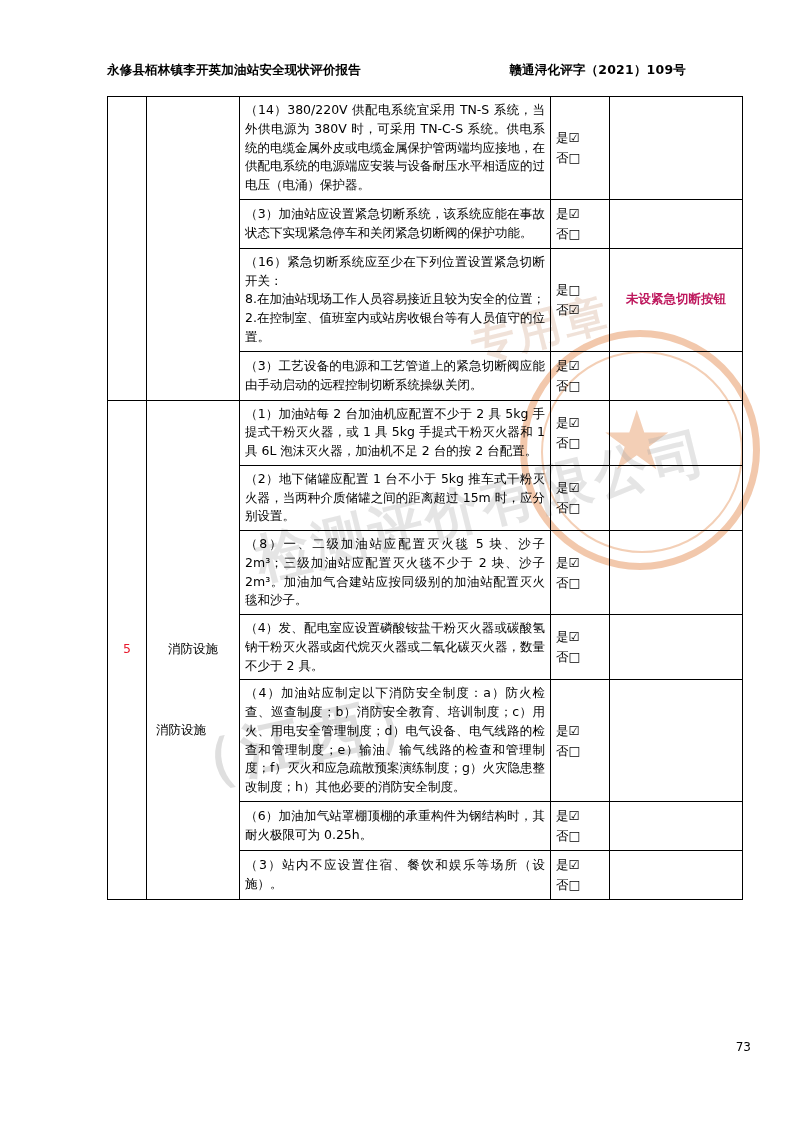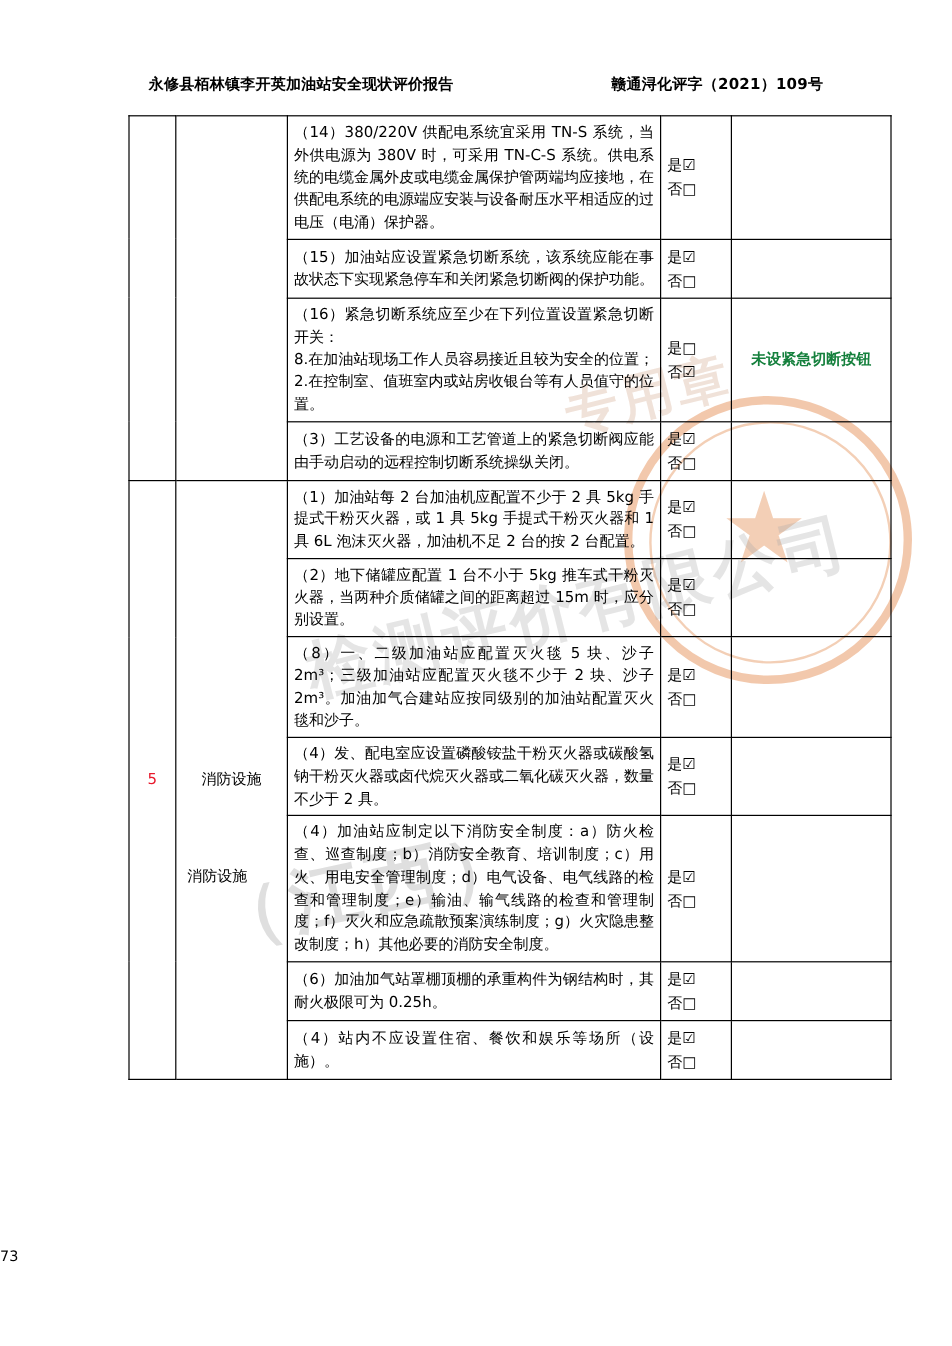--- a/index.html
+++ b/index.html
@@ -28,21 +28,21 @@
     left: 0;
     width: 793px;
     display: flex;
     justify-content: space-between;
     padding: 0 107px;
     box-sizing: border-box;
     font-size: 12.5px;
     font-weight: bold;
     letter-spacing: 0.2px;
   }
-  .header .hdr-left { white-space: nowrap; margin-left: 17px; }
+  .header .hdr-left { white-space: nowrap; }
   .header .hdr-right { white-space: nowrap; }
 
   
   .wm {
     position: absolute;
     pointer-events: none;
     z-index: 5;
   }
   .wm-ring {
     left: 520px;
@@ -134,32 +134,32 @@
 
   .chk-line {
     display: block;
     font-size: 12.5px;
     line-height: 1.6;
     white-space: nowrap;
   }
   .box { font-family: "DejaVu Sans", sans-serif; }
 
   .note-red {
-    color: #15803d;
+    color: #be185d;
     font-size: 12.5px;
     font-weight: bold;
   }
   .num-red { color: #e8192c; }
 
   .footer {
     position: absolute;
     left: 0;
     top: 1040px;
     width: 751px;
-    text-align: left;
+    text-align: right;
     font-size: 12px;
   }
 </style>
 </head>
 <body>
 
 <div class="page">
 
   <div class="header">
     <div class="hdr-left">永修县栢林镇李开英加油站安全现状评价报告</div>
@@ -181,21 +181,21 @@
           <td class="col-cat" rowspan="4"></td>
           <td class="col-item item-text">（14）380/220V 供配电系统宜采用 TN-S 系统，当外供电源为 380V 时，可采用 TN-C-S 系统。供电系统的电缆金属外皮或电缆金属保护管两端均应接地，在供配电系统的电源端应安装与设备耐压水平相适应的过电压（电涌）保护器。</td>
           <td class="col-chk">
             <span class="chk-line"><span>是</span><span class="box">☑</span></span>
             <span class="chk-line"><span>否</span><span class="box">□</span></span>
           </td>
           <td class="col-note"></td>
         </tr>
 
         <tr>
-          <td class="col-item item-text">（15）加油站应设置紧急切断系统，该系统应能在事故状态下实现紧急停车和关闭紧急切断阀的保护功能。</td>
+          <td class="col-item item-text">（3）加油站应设置紧急切断系统，该系统应能在事故状态下实现紧急停车和关闭紧急切断阀的保护功能。</td>
           <td class="col-chk">
             <span class="chk-line"><span>是</span><span class="box">☑</span></span>
             <span class="chk-line"><span>否</span><span class="box">□</span></span>
           </td>
           <td class="col-note"></td>
         </tr>
 
         <tr>
           <td class="col-item item-center" style="white-space:pre-line; text-align:justify;">（16）紧急切断系统应至少在下列位置设置紧急切断开关：
 8.在加油站现场工作人员容易接近且较为安全的位置；2.在控制室、值班室内或站房收银台等有人员值守的位置。</td>
@@ -265,21 +265,21 @@
         <tr>
           <td class="col-item item-text">（6）加油加气站罩棚顶棚的承重构件为钢结构时，其耐火极限可为 0.25h。</td>
           <td class="col-chk">
             <span class="chk-line"><span>是</span><span class="box">☑</span></span>
             <span class="chk-line"><span>否</span><span class="box">□</span></span>
           </td>
           <td class="col-note"></td>
         </tr>
 
         <tr>
-          <td class="col-item item-text">（4）站内不应设置住宿、餐饮和娱乐等场所（设施）。</td>
+          <td class="col-item item-text">（3）站内不应设置住宿、餐饮和娱乐等场所（设施）。</td>
           <td class="col-chk">
             <span class="chk-line"><span>是</span><span class="box">☑</span></span>
             <span class="chk-line"><span>否</span><span class="box">□</span></span>
           </td>
           <td class="col-note"></td>
         </tr>
 
       </tbody>
     </table>
   </div>

